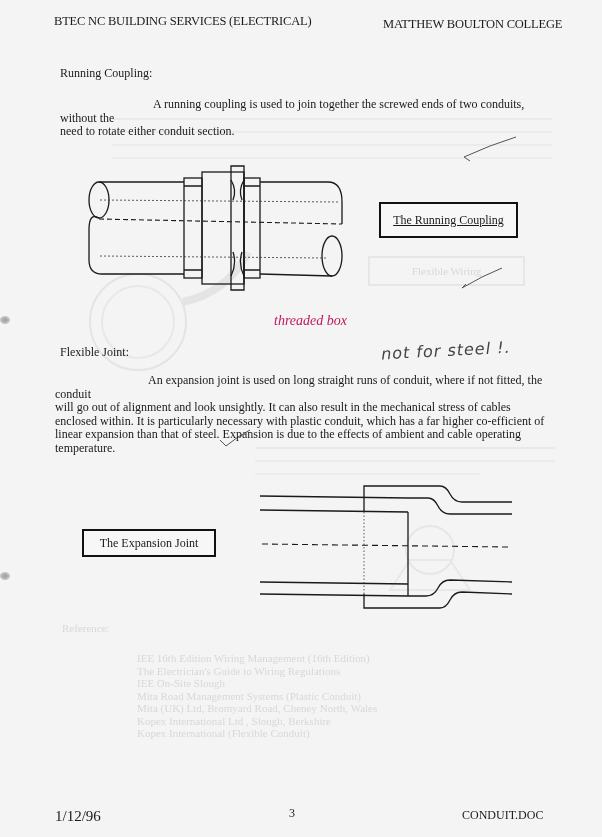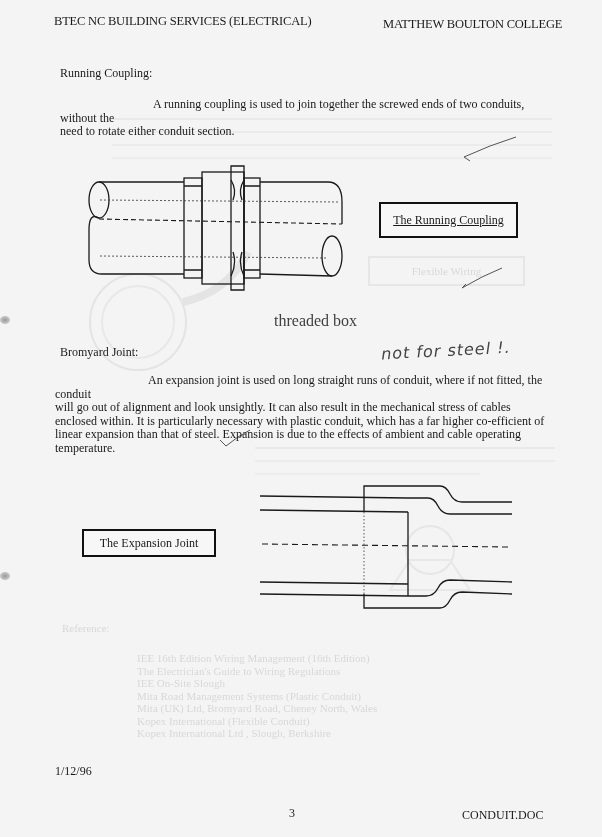--- a/index.html
+++ b/index.html
@@ -43,39 +43,39 @@
   <div style="height:13px;background:linear-gradient(#ededed,#ededed) no-repeat 0 5px/100% 2px;"></div>
 </div>
 <div class="abs" style="left:368px;top:256px;width:157px;height:30px;border:2px solid #e6e6e6;box-sizing:border-box;">
   <div class="ghost" style="text-align:center;line-height:26px;">Flexible Wiring</div>
 </div>
 <svg width="200" height="110" style="left:88px;top:262px;">
   <circle cx="50" cy="60" r="48" fill="none" stroke="#e4e4e4" stroke-width="2"></circle>
   <circle cx="50" cy="60" r="36" fill="none" stroke="#e8e8e8" stroke-width="2"></circle>
   <path d="M95 40 Q140 30 160 -10" fill="none" stroke="#e4e4e4" stroke-width="8"></path>
 </svg>
-<div class="abs ghost" style="left:274px;top:315px;font-size:16px;color:#404040;">threaded box</div>
+<div class="abs ghost" style="left:274px;top:315px;font-size:14px;color:#be185d;font-style:italic;">threaded box</div>
 <div class="abs ghost" style="left:255px;top:442px;width:300px;">
   <div style="height:13px;background:linear-gradient(#e9e9e9,#e9e9e9) no-repeat 0 5px/100% 2px;"></div>
   <div style="height:13px;background:linear-gradient(#ebebeb,#ebebeb) no-repeat 0 5px/100% 2px;"></div>
   <div style="height:13px;background:linear-gradient(#ededed,#ededed) no-repeat 0 5px/75% 2px;"></div>
 </div>
 <svg width="120" height="90" style="left:370px;top:510px;">
   <circle cx="60" cy="40" r="24" fill="none" stroke="#e6e6e6" stroke-width="2"></circle>
   <path d="M20 80 L40 50 L80 50 L100 80 Z" fill="none" stroke="#e8e8e8" stroke-width="2"></path>
 </svg>
 <div class="abs ghost" style="left:62px;top:622px;">Reference:</div>
 <div class="abs ghost" style="left:137px;top:652px;width:300px;">
   <div>IEE 16th Edition Wiring Management (16th Edition)</div>
   <div>The Electrician's Guide to Wiring Regulations</div>
   <div>IEE On-Site Slough</div>
   <div>Mita Road Management Systems (Plastic Conduit)</div>
   <div>Mita (UK) Ltd, Bromyard Road, Cheney North, Wales</div>
+  <div>Kopex International Ltd , Slough, Berkshire</div>
   <div>Kopex International (Flexible Conduit)</div>
-  <div>Kopex International Ltd , Slough, Berkshire</div>
 </div>
 
 <div class="abs hdr" style="left:54px;top:14px;">BTEC NC BUILDING SERVICES (ELECTRICAL)</div>
 <div class="abs hdr" style="left:383px;top:17px;">MATTHEW BOULTON COLLEGE</div>
 
 <div class="abs heading" style="left:60px;top:66px;">Running Coupling:</div>
 <div class="abs para" style="left:60px;top:98px;">
   <span class="indent"></span><span>A running coupling is used to join together the screwed ends of two conduits, without the</span>
   <div>need to rotate either conduit section.</div>
 </div>
@@ -121,21 +121,21 @@
 </svg>
 <svg width="50" height="30" style="left:458px;top:266px;">
   <path d="M4 22 L8 18 M4 22 Q24 10 44 2" fill="none" stroke="#555" stroke-width="1"></path>
 </svg>
 <svg width="40" height="24" style="left:216px;top:428px;">
   <path d="M4 12 L10 18 Q22 8 34 2" fill="none" stroke="#555" stroke-width="1"></path>
 </svg>
 
 <div class="abs hand" style="left:381px;top:341px;">not for steel !.</div>
 
-<div class="abs heading" style="left:60px;top:345px;">Bromyard Joint:</div>
+<div class="abs heading" style="left:60px;top:345px;">Flexible Joint:</div>
 <div class="abs para" style="left:55px;top:374px;">
   <span class="indent"></span><span>An expansion joint is used on long straight runs of conduit, where if not fitted, the conduit</span>
   <div>will go out of alignment and look unsightly. It can also result in the mechanical stress of  cables enclosed within. It is particularly necessary with plastic conduit, which has a far higher co-efficient of linear expansion than that of steel. Expansion is due to the effects of ambient and cable operating temperature.</div>
 </div>
 
 <svg width="260" height="130" style="left:258px;top:484px;" viewBox="0 0 260 130">
   <g fill="none" stroke="#1a1a1a" stroke-width="1.3">
 
     <path d="M2 12 L150 14"></path>
     <path d="M2 26 L150 28"></path>
@@ -156,15 +156,15 @@
   </g>
   <g fill="none" stroke="#1a1a1a" stroke-width="1.1" stroke-dasharray="6,4">
     <path d="M4 60 L250 63"></path>
   </g>
 </svg>
 
 <div class="caption-box" style="left:82px;top:529px;width:134px;height:28px;">
   <span>The Expansion Joint</span>
 </div>
 
-<div class="abs" style="left:55px;top:764px;font-size:12px;text-align:center;">1/12/96</div>
+<div class="abs" style="left:55px;top:808px;font-size:15px;text-align:center;">1/12/96</div>
 <div class="abs" style="left:289px;top:806px;font-size:12px;">3</div>
 <div class="abs" style="left:462px;top:808px;font-size:12px;">CONDUIT.DOC</div>
 
 </body></html>

